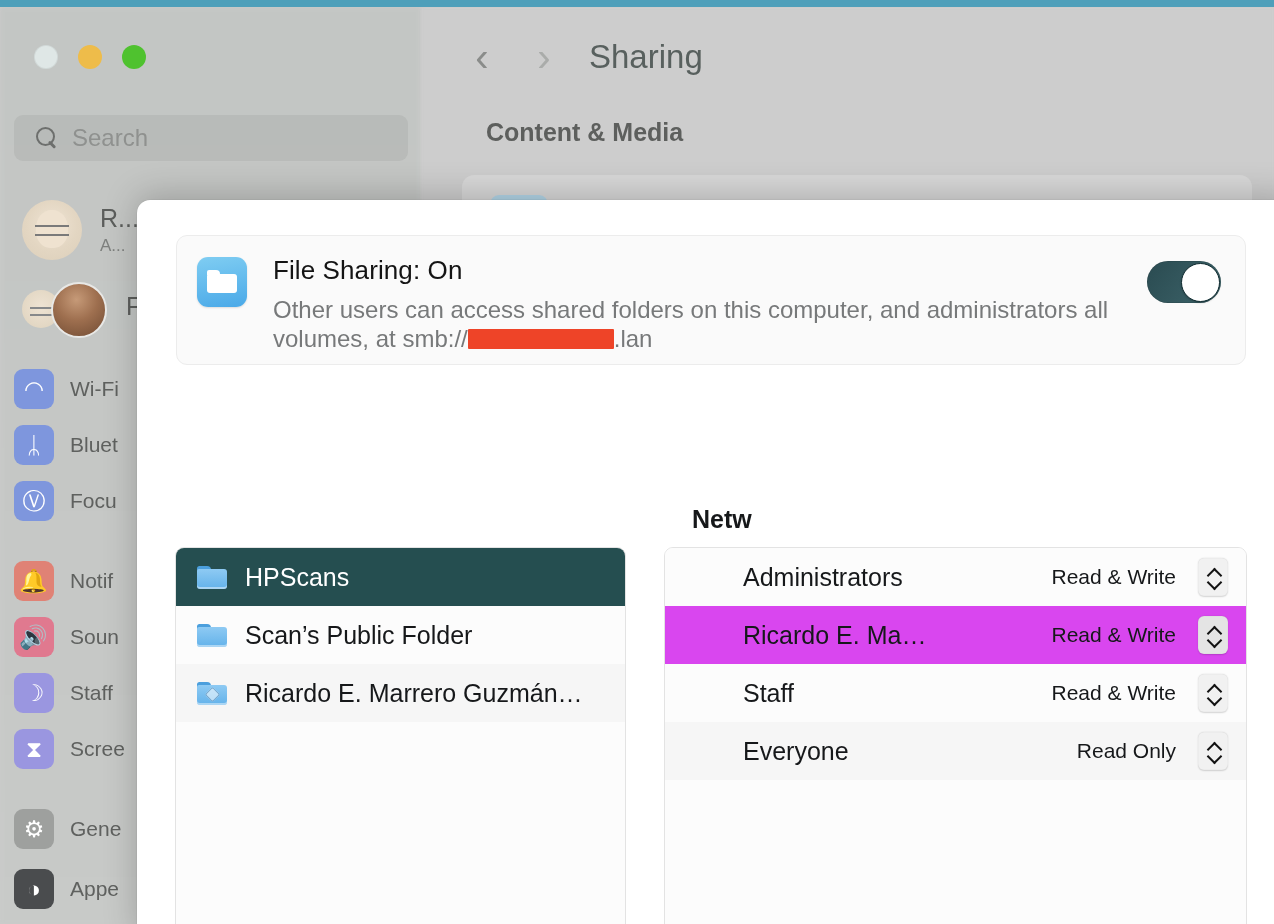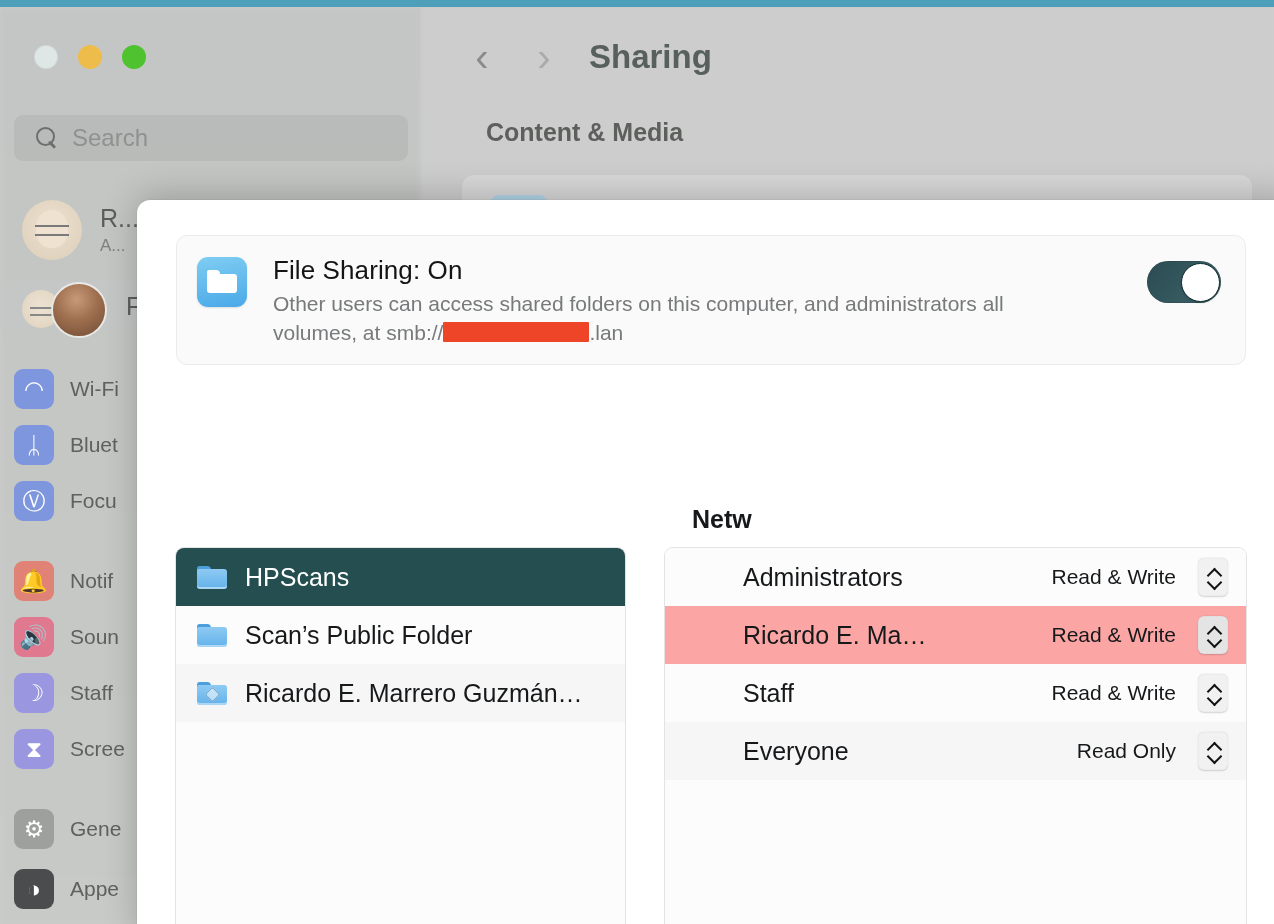--- a/index.html
+++ b/index.html
@@ -120,21 +120,21 @@
     background: rgba(140,142,140,0.28); border-radius: 9px; z-index:-1;
   }
 
   
   .nav { position: absolute; left: 455px; top: 30px; display: flex; align-items: center; gap: 8px; }
   .nav-arrow {
     width: 54px; height: 54px; display: flex; align-items: center; justify-content: center;
     font-size: 40px; font-weight: 300; color: #8a8c8a;
   }
   .nav-arrow.fwd { color: #aaacaa; }
-  .nav-title { font-size: 33px; color: #58605e; margin-left: 10px; font-weight: 700; }
+  .nav-title { font-size: 33px; color: #58605e; margin-left: 10px; font-weight: 400; }
   .section-head {
     position: absolute; left: 486px; top: 118px;
     font-size: 25px; font-weight: 700; color: #5d5f5d;
   }
   .ghost-card {
     position: absolute; left: 462px; top: 175px;
     width: 790px; height: 120px;
     background: rgba(255,255,255,0.22); border-radius: 12px;
   }
   .ghost-icon {
@@ -175,21 +175,21 @@
   .fs-icon .folder-glyph .tab {
     position: absolute; left: 0; top: 0; width: 13px; height: 5px;
     background: #fff; border-radius: 2px 4px 0 0;
   }
   .fs-icon .folder-glyph .body {
     position: absolute; left: 0; top: 4px; width: 30px; height: 19px;
     background: #fff; border-radius: 2px 3px 3px 3px;
   }
   .fs-text { margin-left: 26px; flex: 1 1 auto; padding-top: 0; }
   .fs-title { font-size: 26px; color: #141414; letter-spacing: .1px; }
-  .fs-desc { font-size: 21px; color: #77797a; line-height: 29px; margin-top: 3px; max-width: 840px; }
+  .fs-desc { font-size: 24px; color: #77797a; line-height: 29px; margin-top: 9px; max-width: 840px; }
   .redact {
     display: inline-block; width: 146px; height: 20px;
     background: #ee4428; vertical-align: -2px; border-radius: 1px;
   }
 
   
   .toggle {
     flex: 0 0 auto; width: 74px; height: 42px; border-radius: 21px;
     position: relative; margin-top: 6px; margin-right: 2px;
   }
@@ -237,21 +237,21 @@
   .rows { position: relative; }
 
   .row {
     display: flex; align-items: center;
     height: 58px; padding-left: 21px;
     font-size: 25px; color: #16181a;
     background: #fcfcfc;
   }
   .row.alt { background: #f6f6f6; }
   .row.sel-dark { background: #254e50; color: #ffffff; }
-  .row.sel-grey { background: #fca5a5; }
+  .row.sel-grey { background: #d946ef; }
 
   
   .folder-ico { width: 30px; height: 23px; position: relative; flex: 0 0 auto; margin-right: 18px; }
   .folder-ico .back {
     position:absolute; left:0; top:0; width:14px; height:5px;
     background:#4b9fdd; border-radius:2.5px 4px 0 0;
   }
   .folder-ico .front {
     position:absolute; left:0; top:3.5px; width:30px; height:19.5px;
     background: linear-gradient(180deg,#8ecaf3 0%,#63b2ea 100%);

